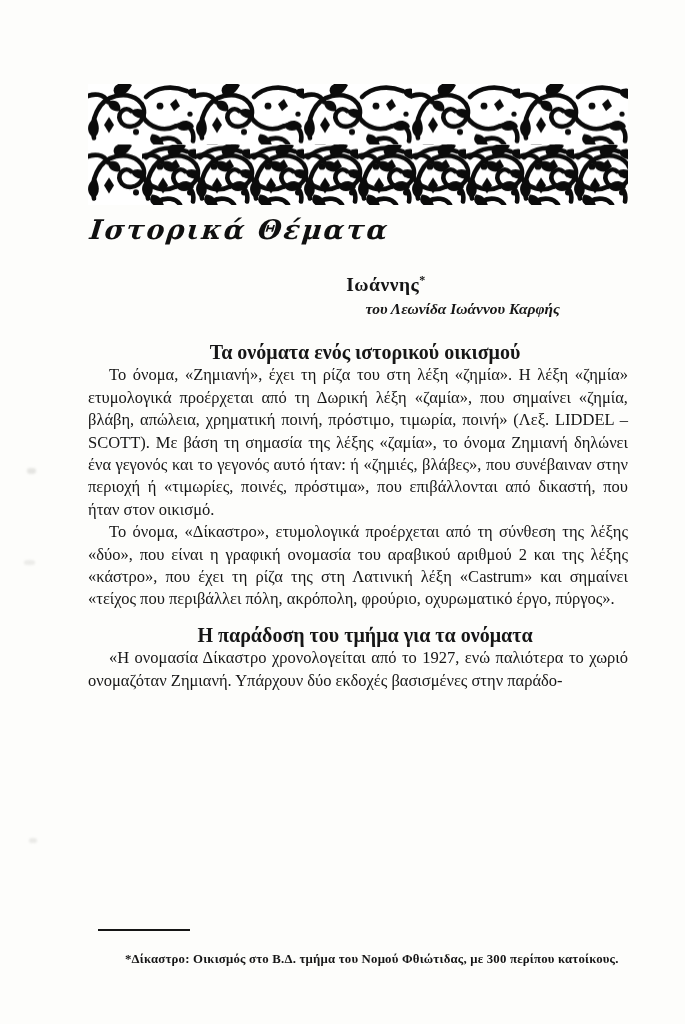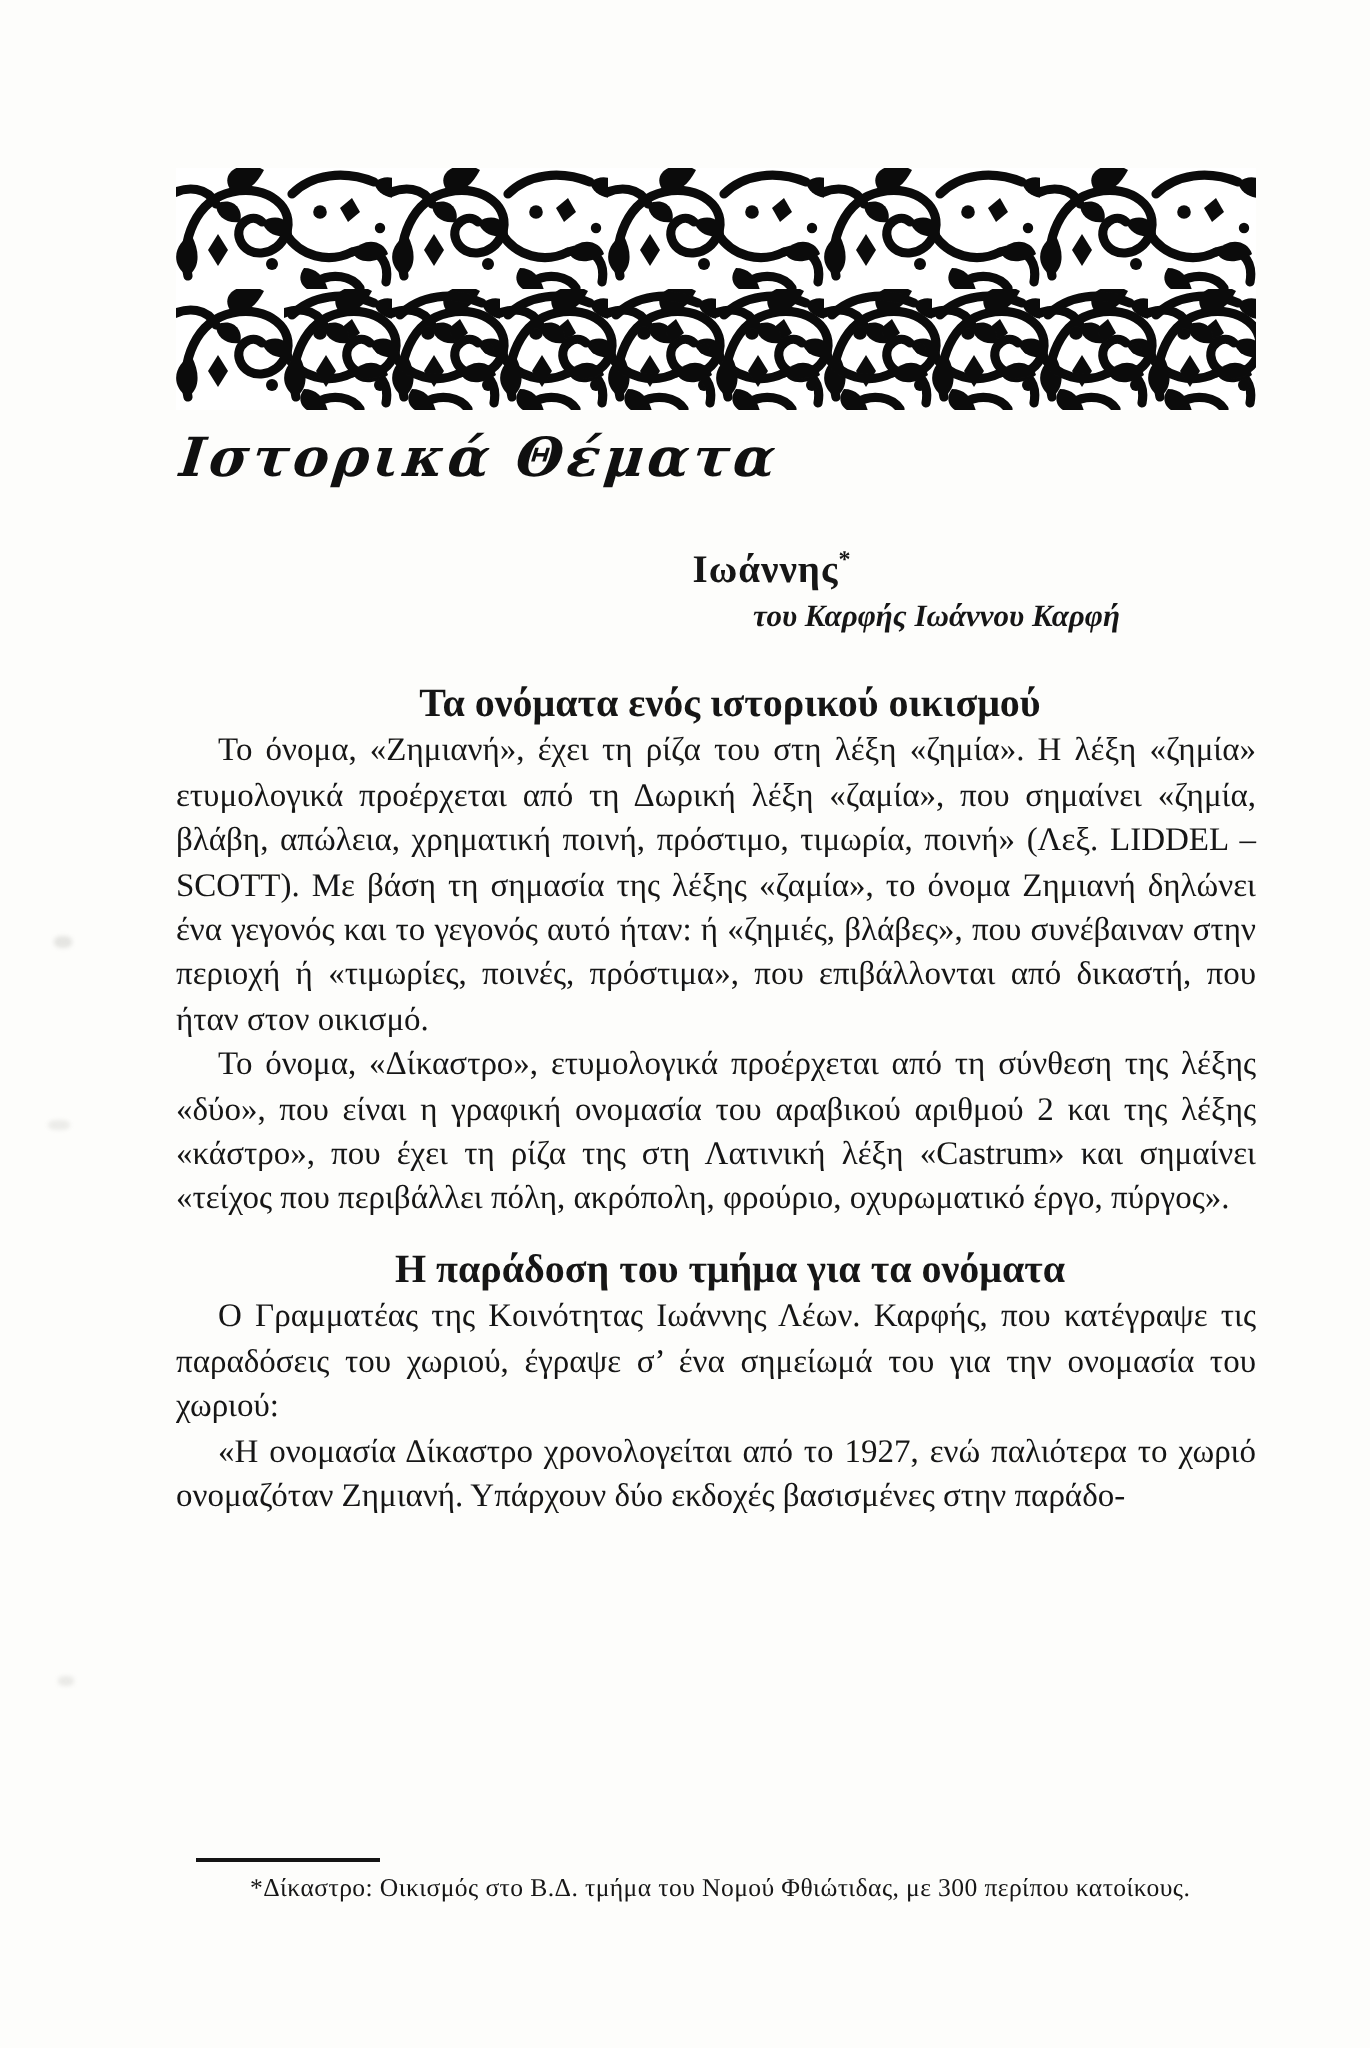--- a/index.html
+++ b/index.html
@@ -52,21 +52,21 @@
     padding-left:14px;font-weight:bold;text-align:center;
   }
   .article h2.second{margin-top:13px;}
   .article p{margin:0;text-indent:21px;}
 
   .footnote{
     position:absolute;left:88px;top:929px;width:540px;
     font-size:12.8px;line-height:16px;
   }
   .fn-rule{width:92px;height:2px;background:#151515;margin-left:10px;}
-  .fn-text{margin-top:5px;padding-left:37px;letter-spacing:.2px;}
+  .fn-text{margin-top:20px;padding-left:37px;letter-spacing:.2px;font-weight:bold;}
 </style>
 </head>
 <body>
 
 <div class="page">
 
   <div class="smudge sm1"></div>
   <div class="smudge sm2"></div>
   <div class="smudge sm3"></div>
 
@@ -104,30 +104,29 @@
 
   <div class="script-head">Ιστορικά Θέματα</div>
 
   <div class="title-line">
     <span class="t">
       <span>Ιωάννης</span><sup>*</sup>
     </span>
   </div>
 
   <div class="byline">
-    <span class="inner">του Καρφής Ιωάννου Καρφή</span>
+    <span class="inner">του Λεωνίδα Ιωάννου Καρφής</span>
   </div>
 
   <div class="article">
     <h2>Τα ονόματα ενός ιστορικού οικισμού</h2>
     <p>Το όνομα, «Ζημιανή», έχει τη ρίζα του στη λέξη «ζημία». Η λέξη «ζημία» ετυμολογικά προέρχεται από τη Δωρική λέξη «ζαμία», που σημαίνει «ζημία, βλάβη, απώλεια, χρηματική ποινή, πρόστιμο, τιμωρία, ποινή» (Λεξ. LIDDEL – SCOTT). Με βάση τη σημασία της λέξης «ζαμία», το όνομα Ζημιανή δηλώνει ένα γεγονός και το γεγονός αυτό ήταν: ή  «ζημιές, βλάβες», που συνέβαιναν στην περιοχή ή «τιμωρίες, ποινές, πρόστιμα», που επιβάλλονται από δικαστή, που ήταν στον οικισμό.</p>
     <p>Το όνομα, «Δίκαστρο», ετυμολογικά προέρχεται από τη σύνθεση της λέξης «δύο», που είναι η γραφική ονομασία του αραβικού αριθμού 2 και της λέξης «κάστρο», που έχει τη ρίζα της στη Λατινική λέξη «Castrum» και σημαίνει «τείχος που περιβάλλει πόλη, ακρόπολη, φρούριο, οχυρωματικό έργο, πύργος».</p>
 
     <h2 class="second">Η παράδοση του τμήμα για τα ονόματα</h2>
-    <p>Ο Γραμματέας της Κοινότητας Ιωάννης Λέων. Καρφής, που κατέγραψε τις παραδόσεις του χωριού, έγραψε σ’ ένα σημείωμά του για την ονομασία του χωριού:</p>
     <p>«Η ονομασία Δίκαστρο χρονολογείται από το 1927, ενώ παλιότερα το χωριό ονομαζόταν Ζημιανή. Υπάρχουν δύο εκδοχές βασισμένες στην παράδο-</p>
   </div>
 
   <div class="footnote">
     <div class="fn-rule"></div>
     <div class="fn-text"><span>*</span><span>Δίκαστρο: Οικισμός στο Β.Δ. τμήμα του Νομού Φθιώτιδας, με 300 περίπου κατοίκους.</span></div>
   </div>
 
 </div>
 

